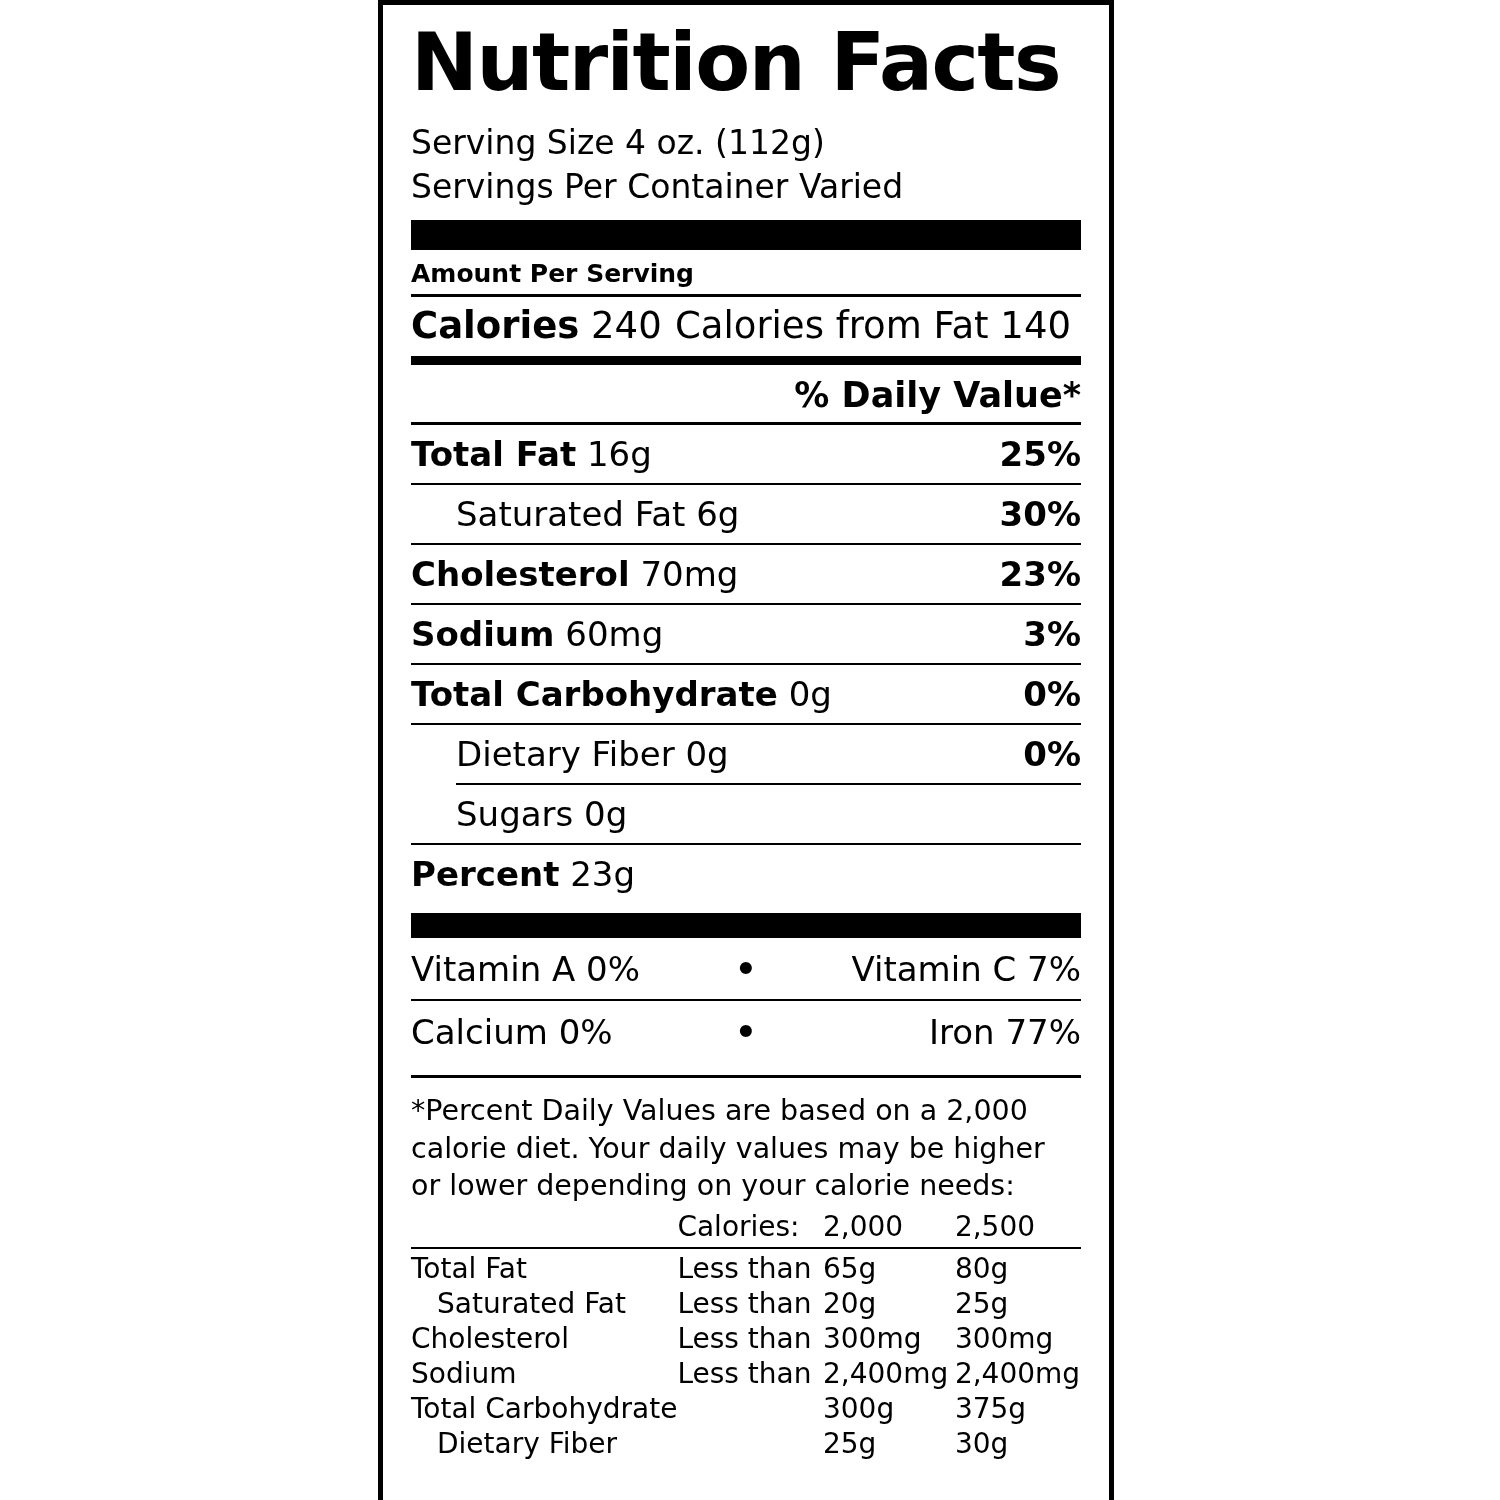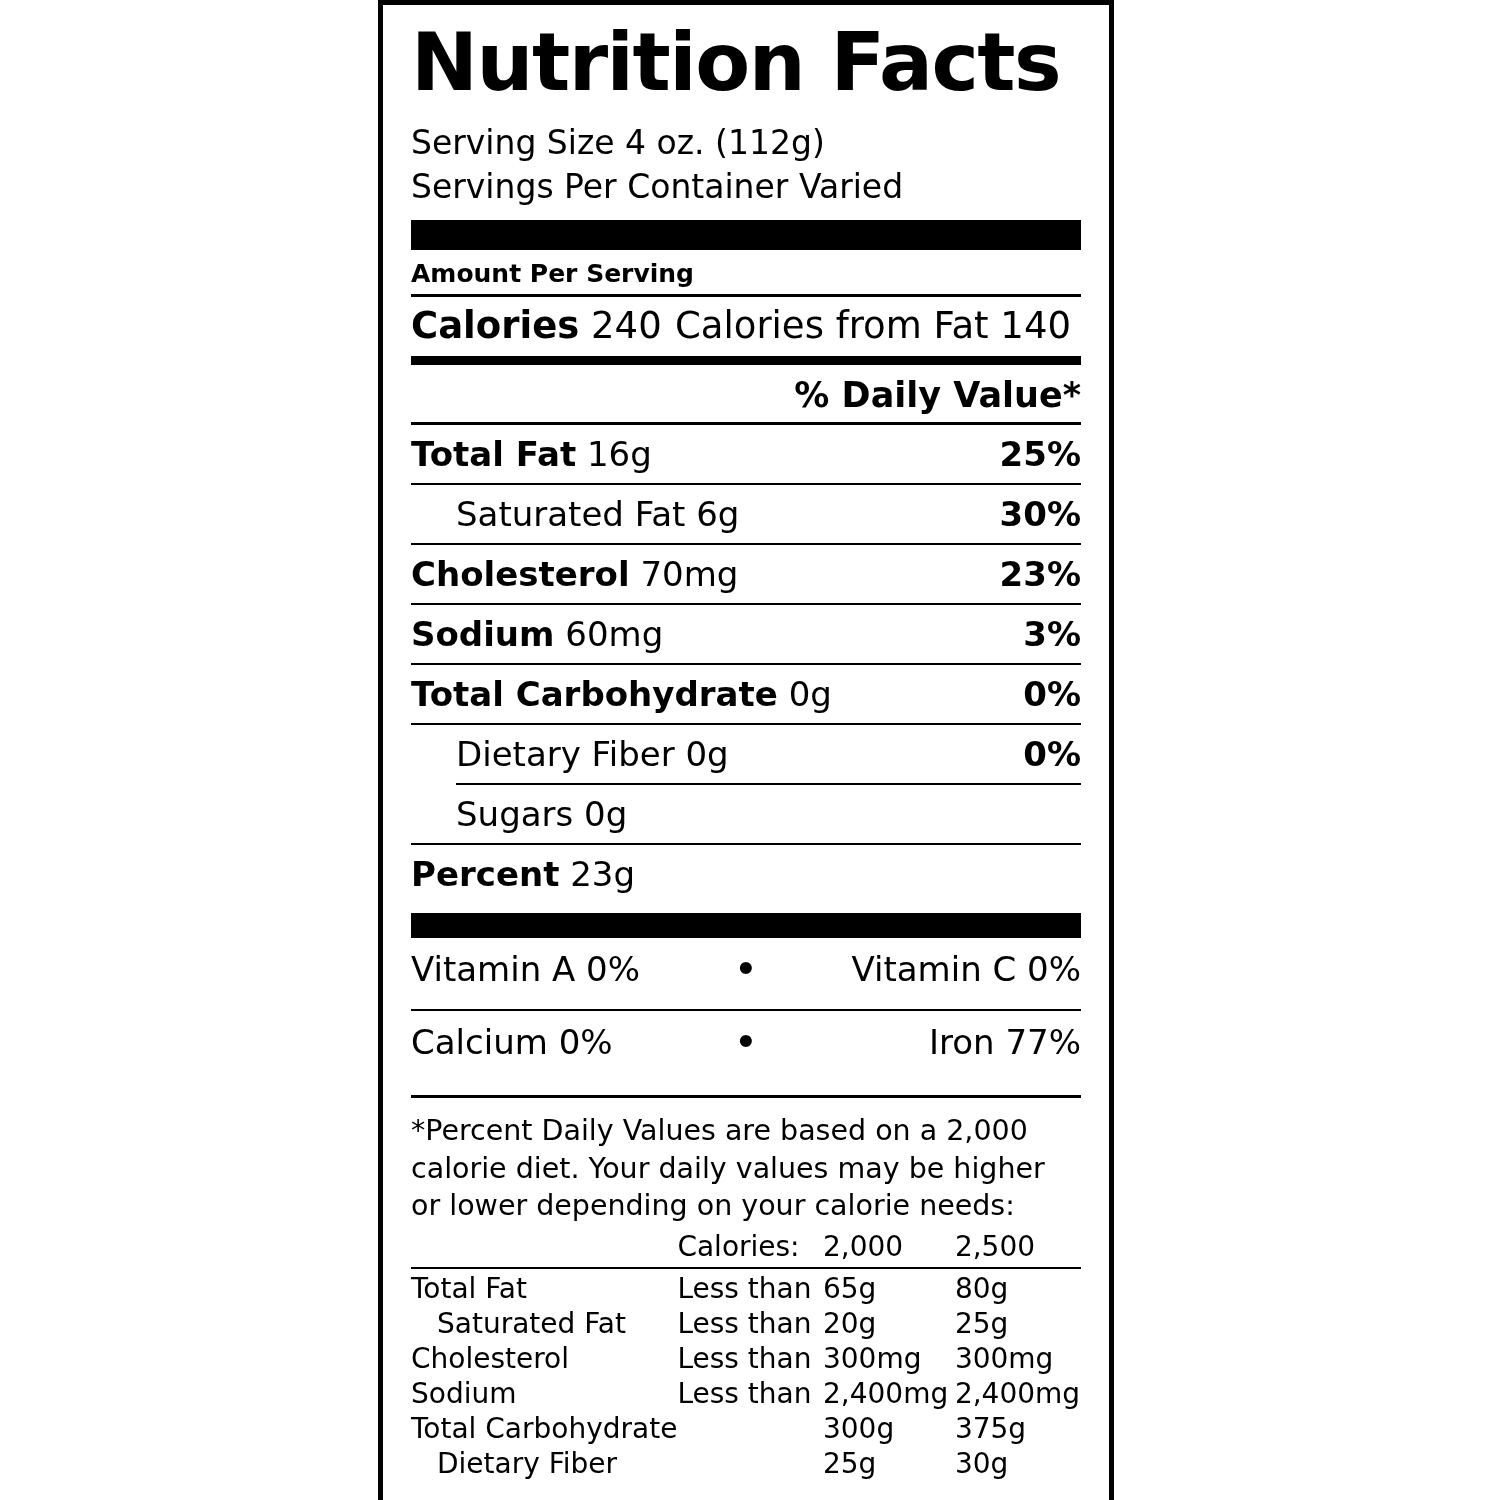--- a/index.html
+++ b/index.html
@@ -90,21 +90,21 @@
   .dv {
     text-align: right;
     font-size: 35px;
     font-weight: bold;
     padding: 10px 0 7px 0;
   }
   .indent { padding-left: 45px; }
   .vit-row {
     display: flex;
     font-size: 34px;
-    padding: 11px 0 20px 0;
+    padding: 11px 0 10px 0;
     align-items: flex-end;
   }
   .vit-row .c1 { flex: 0 0 46%; text-align: left; white-space: nowrap;}
   .vit-row .c2 { flex: 0 0 8%; text-align: center; font-weight: bold;}
   .vit-row .c3 { flex: 1 1 auto; text-align: right; white-space: nowrap;}
   .footnote {
     font-size: 28.5px;
     line-height: 1.32;
     padding-top: 14px;
   }
@@ -207,21 +207,21 @@
       <div class="row">
         <span class="left"><b class="nm">Percent</b> <span>23g</span></span>
         <span class="right"></span>
       </div>
 
       <div class="bar-med"></div>
 
       <div class="vit-row">
         <span class="c1">Vitamin A 0%</span>
         <span class="c2">•</span>
-        <span class="c3">Vitamin C 0%</span>
+        <span class="c3">Vitamin C 7%</span>
       </div>
       <div class="rule-thin"></div>
 
       <div class="vit-row">
         <span class="c1">Calcium 0%</span>
         <span class="c2">•</span>
         <span class="c3">Iron 77%</span>
       </div>
       <div class="rule" style="margin-top:13px;"></div>
 

